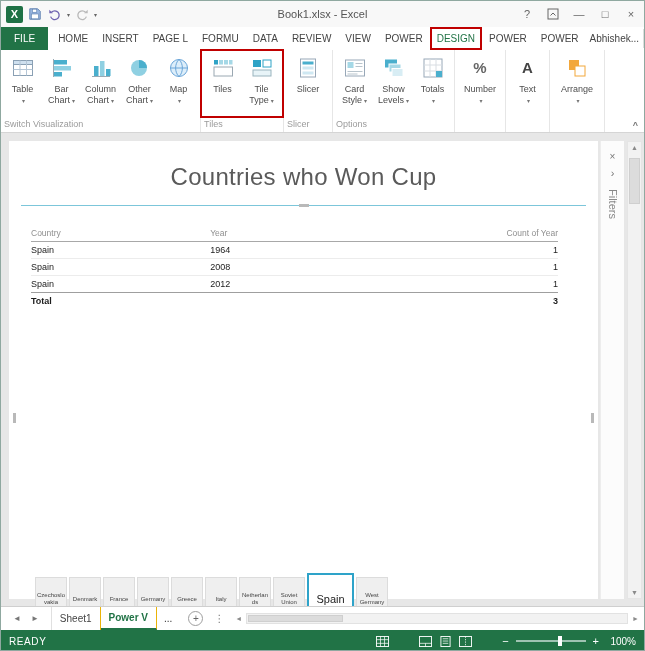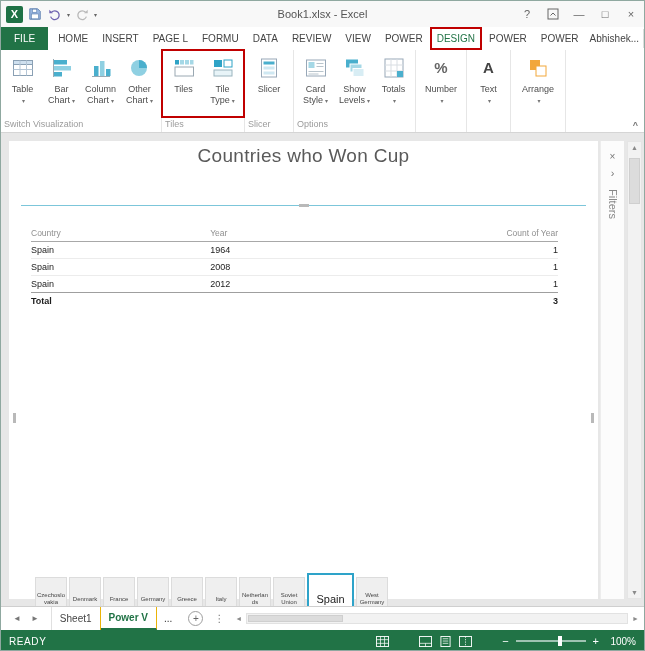--- a/index.html
+++ b/index.html
@@ -38,21 +38,21 @@
   .bicon svg{width:24px;height:24px;display:block;}
   .glyph-pct{font-size:15px;color:#666;font-weight:bold;}
   .glyph-a{font-size:15px;color:#444;font-weight:bold;}
   .caret{font-size:6px;color:#777;margin-left:2px;}
   .rlabel{height:15px;font-size:9px;color:#9b9b9b;text-align:left;line-height:14px;white-space:nowrap;overflow:hidden;padding:0 3px;}
   .collapse{position:absolute;right:6px;bottom:2px;font-size:9px;color:#777;font-weight:bold;}
 
   
   .canvas{position:absolute;top:132px;left:0;width:100%;height:473px;background:#e7e7e7;}
   .page{position:absolute;left:8px;top:8px;width:589px;height:458px;background:#fff;}
-  .pv-title{margin-top:4px;text-align:center;font-size:19px;font-weight:300;color:#5a5a5a;letter-spacing:0.3px;}
+  .pv-title{margin-top:22px;text-align:center;font-size:24px;font-weight:300;color:#5a5a5a;letter-spacing:0.3px;}
   .tile-box{position:absolute;left:12px;right:12px;top:64px;height:426px;border-top:1px solid #7cc6da;border-bottom:1px solid #7cc6da;}
   .handle{position:absolute;background:#b9b9b9;}
   .handle.hmid{width:10px;height:3px;left:50%;margin-left:-5px;}
   .handle.top{top:-2px;} .handle.bottom{bottom:-1px;}
   .handle.vmid{width:3px;height:10px;top:50%;margin-top:-5px;}
   .handle.left{left:-8px;} .handle.right{right:-8px;}
 
   .pvt{position:absolute;left:10px;top:20px;width:calc(100% - 38px);border-collapse:collapse;font-size:9px;color:#1c1c1c;}
   .pvt th{font-weight:normal;color:#8f8f8f;font-size:8.5px;text-align:left;border-bottom:1px solid #a8a8a8;padding:2px 0 3px;}
   .pvt td{padding:3px 0;border-bottom:1px solid #ececec;}
@@ -209,20 +209,30 @@
         </div>
         <div class="rbtn">
           <span class="bicon">
             <svg viewBox="0 0 24 24">
                 <circle cx="11" cy="12" r="8" fill="#8fd0e2"></circle>
                 <path d="M11 12 L11 4 A8 8 0 0 1 19 12 Z" fill="#4aafcd"></path>
               </svg>
           </span>
           <span>Other</span>
           <span><span>Chart</span><span class="caret">▾</span></span>
+        </div>
+        <div class="rbtn">
+          <span class="bicon">
+            <svg viewBox="0 0 24 24">
+                <circle cx="12" cy="12" r="8.5" fill="#ddeefa" stroke="#6aa5d8"></circle>
+                <path d="M3.5 12 h17 M12 3.5 c4.5 4 4.5 13 0 17 M12 3.5 c-4.5 4 -4.5 13 0 17" stroke="#6aa5d8" fill="none"></path>
+              </svg>
+          </span>
+          <span>Map</span>
+          <span><span></span><span class="caret">▾</span></span>
         </div>
       </div>
       <div class="rlabel">Switch Visualization</div>
     </div>
 
     <div class="rgroup">
       <div class="rbuttons annotated">
         <div class="rbtn">
           <span class="bicon">
             <svg viewBox="0 0 24 24">

